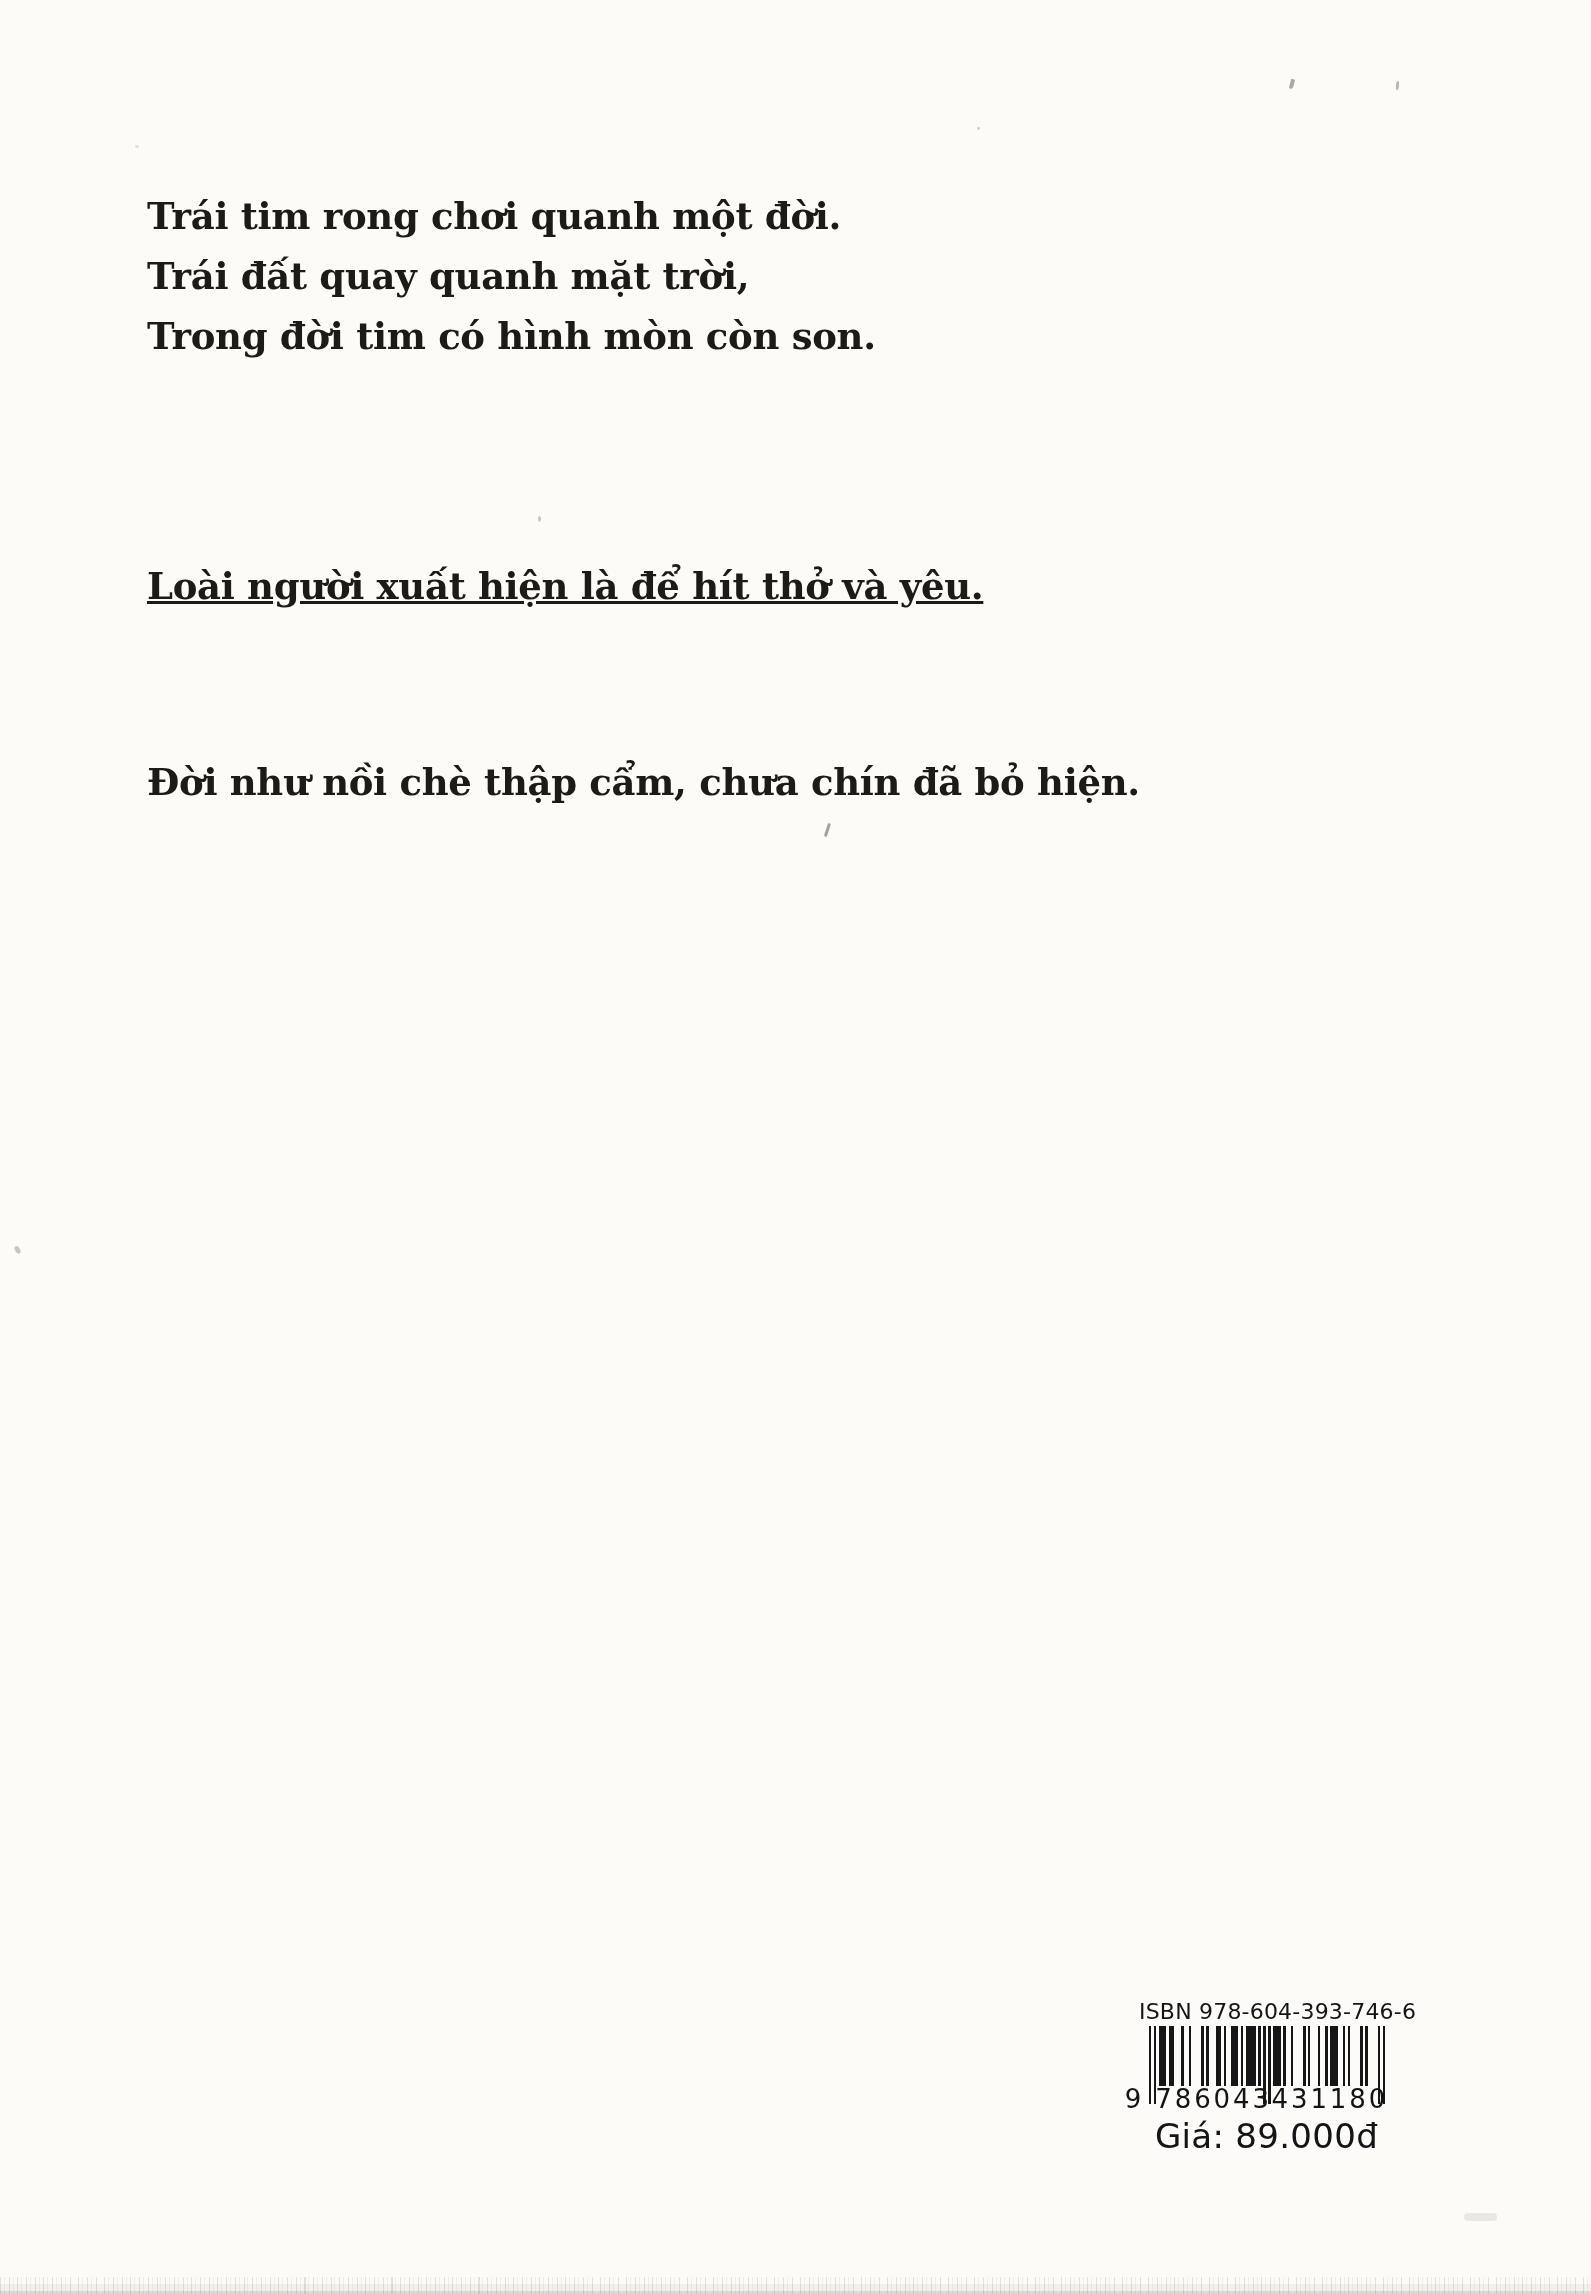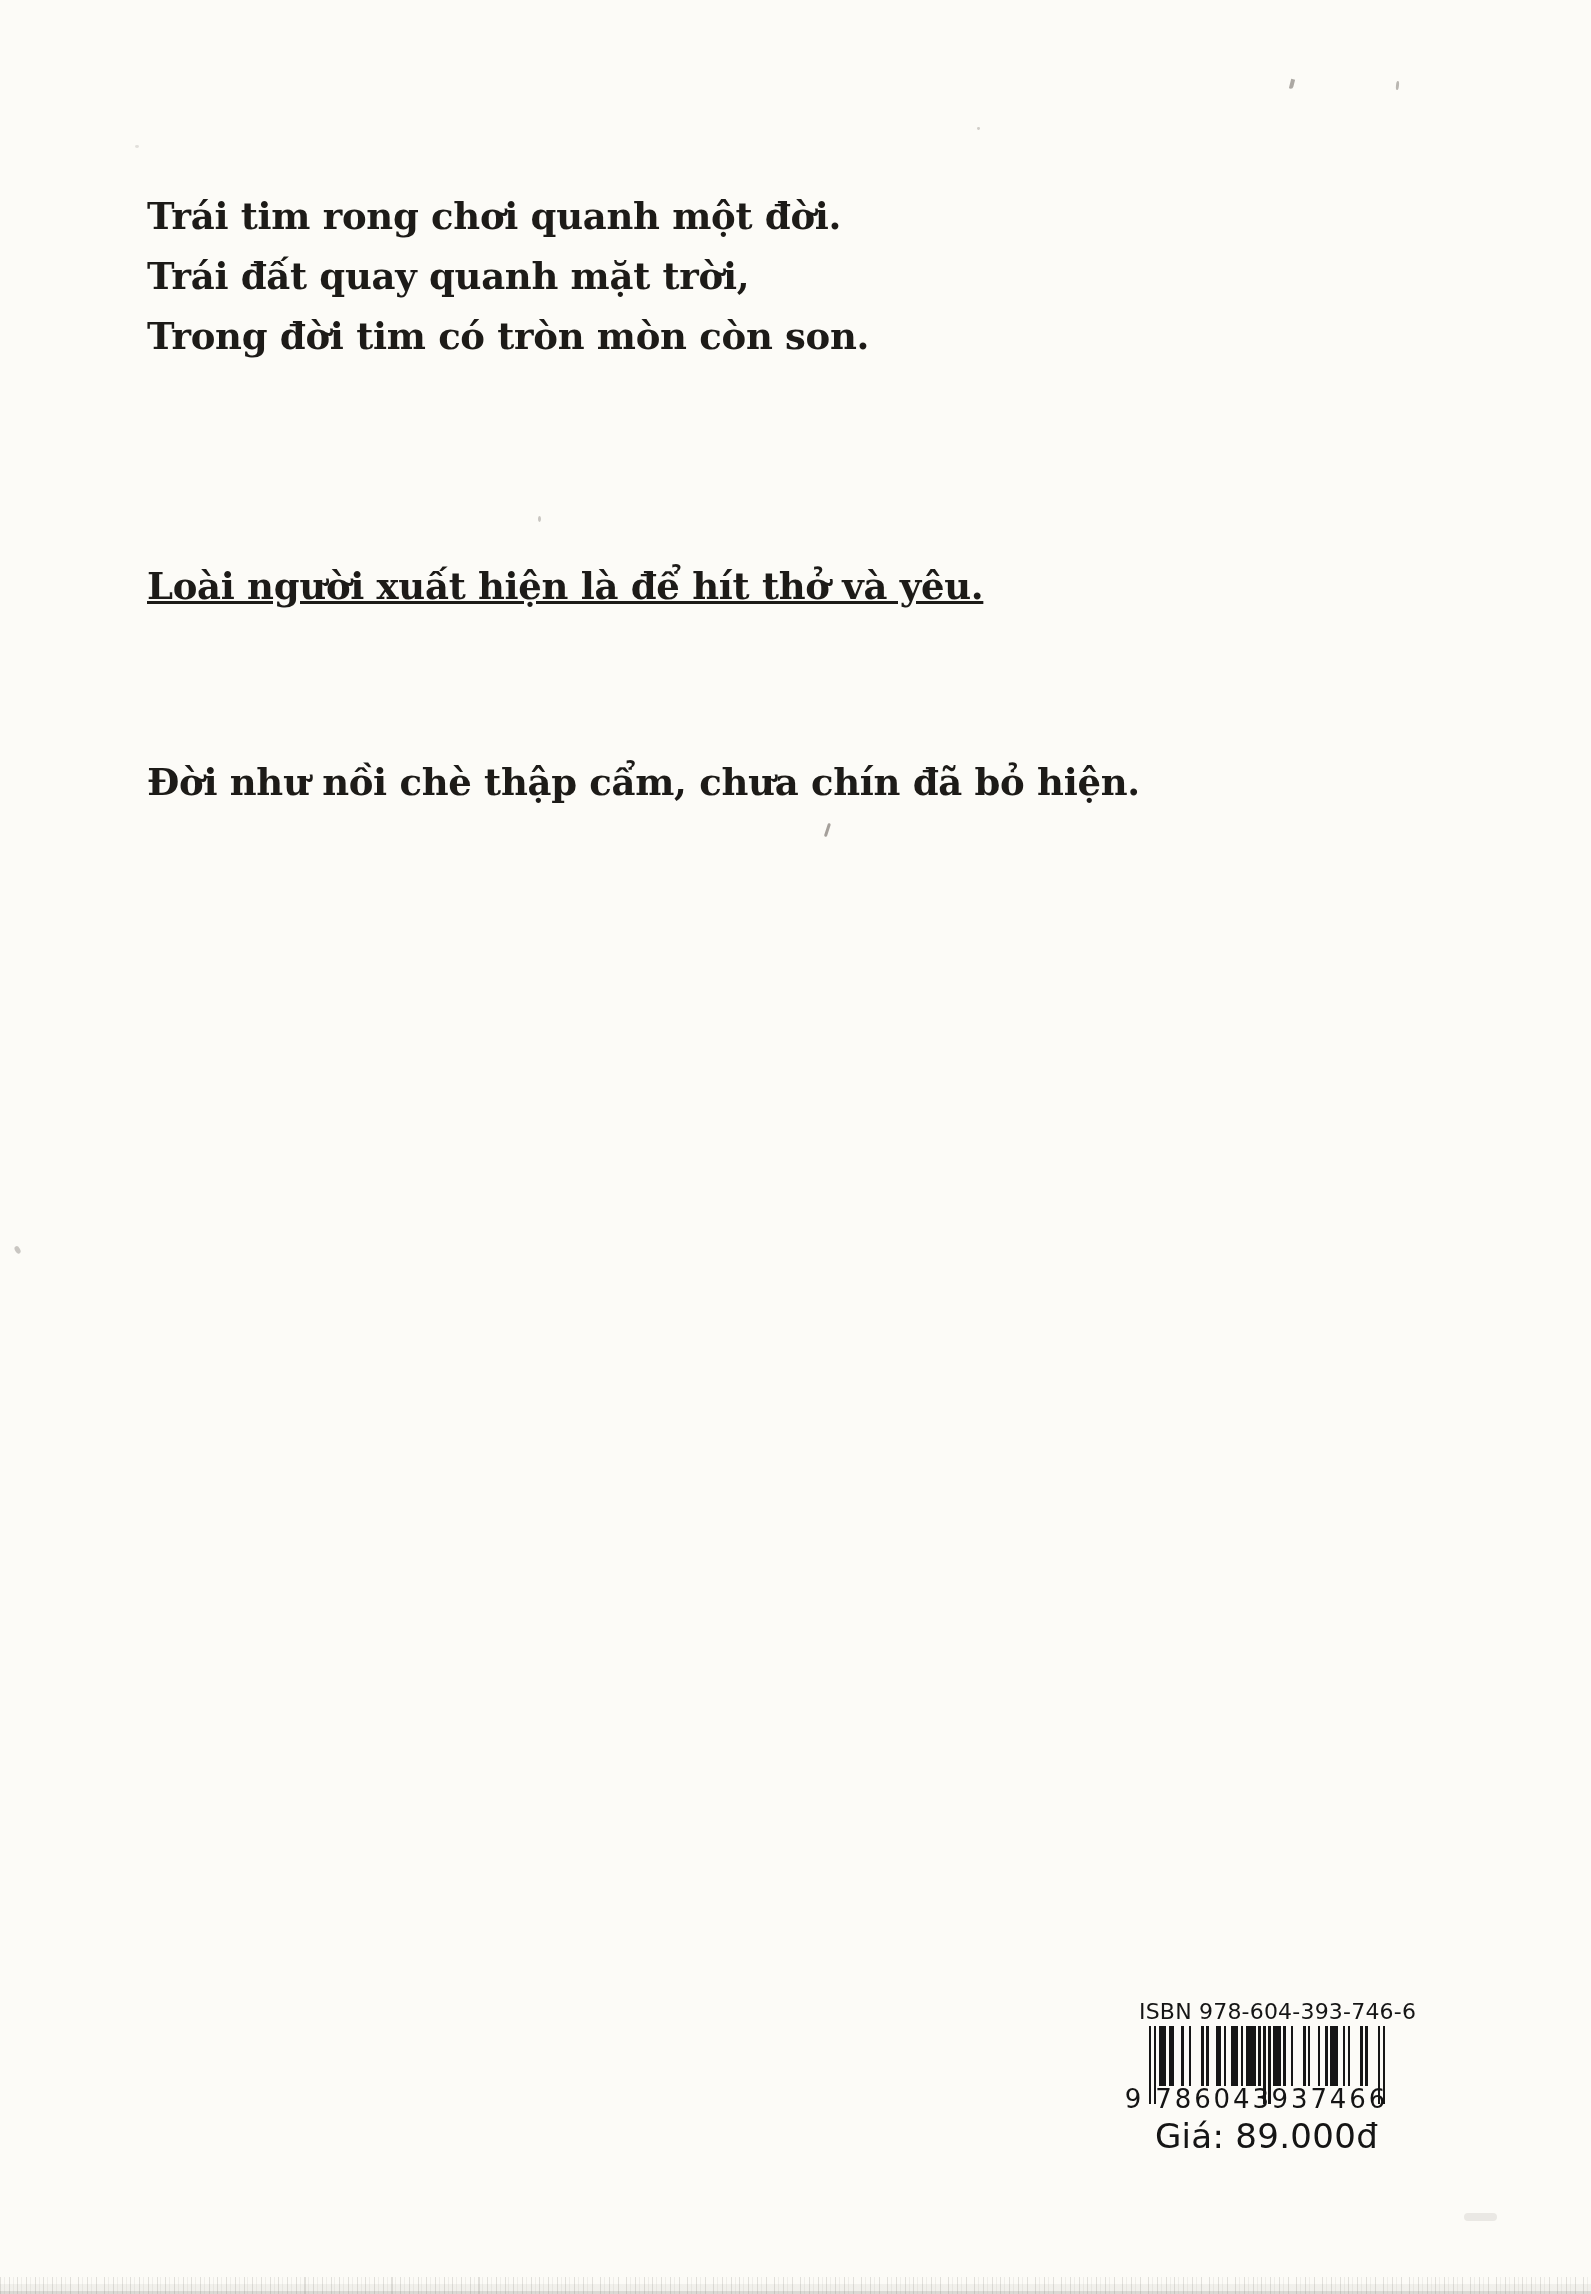--- a/index.html
+++ b/index.html
@@ -100,21 +100,21 @@
         rgba(150,148,140,0.12) 3.9px 4.8px, rgba(0,0,0,0) 4.8px 8.7px),
       linear-gradient(0deg, rgba(120,118,110,0.25) 0 2.9px, rgba(150,148,140,0.10) 2.9px 9.7px, rgba(0,0,0,0) 9.7px);
   }
 </style>
 </head>
 <body>
 
 <div class="poem-block">
   <div>Trái tim rong chơi quanh một đời.</div>
   <div>Trái đất quay quanh mặt trời,</div>
-  <div>Trong đời tim có tròn mòn còn son.</div>
+  <div>Trong đời tim có hình mòn còn son.</div>
 </div>
 
 <div class="quote quote-2">Loài người xuất hiện là để hít thở và yêu.</div>
 <div class="quote quote-3">Đời như nồi chè thập cẩm, chưa chín đã bỏ hiện.</div>
 
 <div class="barcode-section">
   <div class="isbn-label">ISBN 978-604-393-746-6</div>
   <div class="barcode-wrap">
     <svg id="ean-svg" viewBox="0 0 95 80" width="236" height="78" preserveAspectRatio="none" shape-rendering="crispEdges">
         <rect x="0" y="0" width="1" height="80" fill="#161616"></rect>
@@ -156,21 +156,21 @@
         <rect x="75" y="0" width="1" height="62" fill="#161616"></rect>
         <rect x="78" y="0" width="1" height="62" fill="#161616"></rect>
         <rect x="80" y="0" width="1" height="62" fill="#161616"></rect>
         <rect x="85" y="0" width="1" height="62" fill="#161616"></rect>
         <rect x="87" y="0" width="1" height="62" fill="#161616"></rect>
         <rect x="92" y="0" width="1" height="80" fill="#161616"></rect>
         <rect x="94" y="0" width="1" height="80" fill="#161616"></rect>
       </svg>
     <span class="barcode-digit digit-lead">9</span>
     <span class="barcode-digit digit-group-1">786043</span>
-    <span class="barcode-digit digit-group-2">937466</span>
+    <span class="barcode-digit digit-group-2">431180</span>
   </div>
   <div class="price-label">Giá: 89.000đ</div>
 </div>
 
 <span class="speck speck-curl"></span>
 <span class="speck speck-tick"></span>
 <span class="speck speck-dot-a"></span>
 <span class="speck speck-dot-b"></span>
 <span class="speck speck-plus"></span>
 <span class="speck speck-slash"></span>

